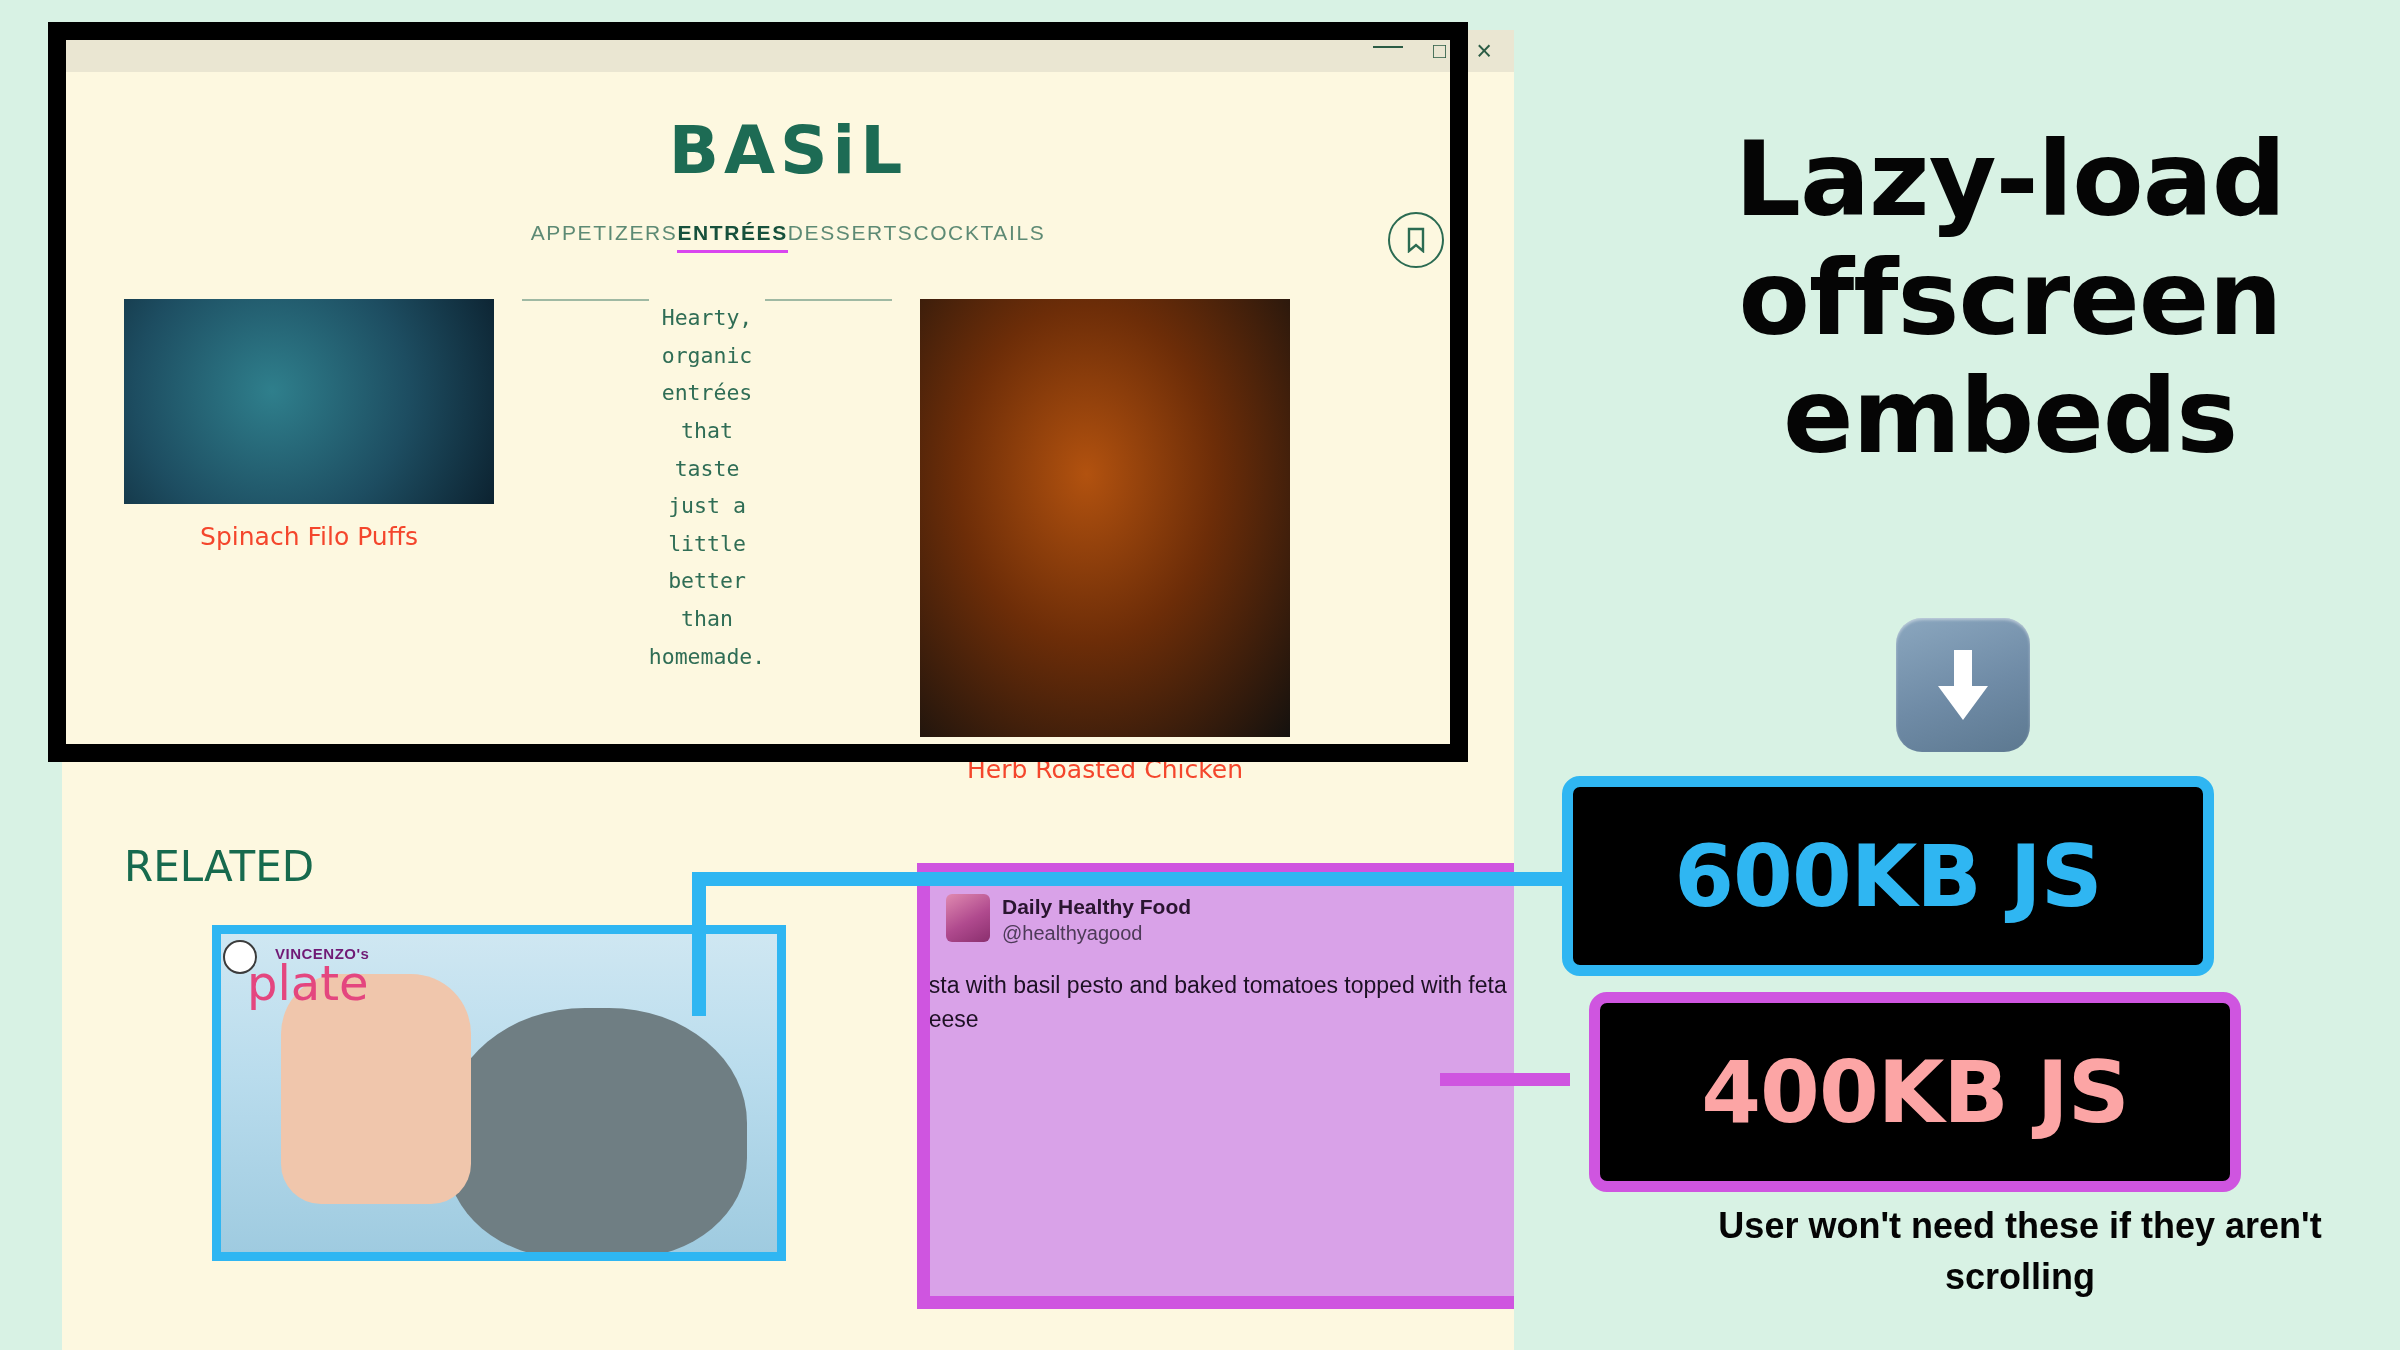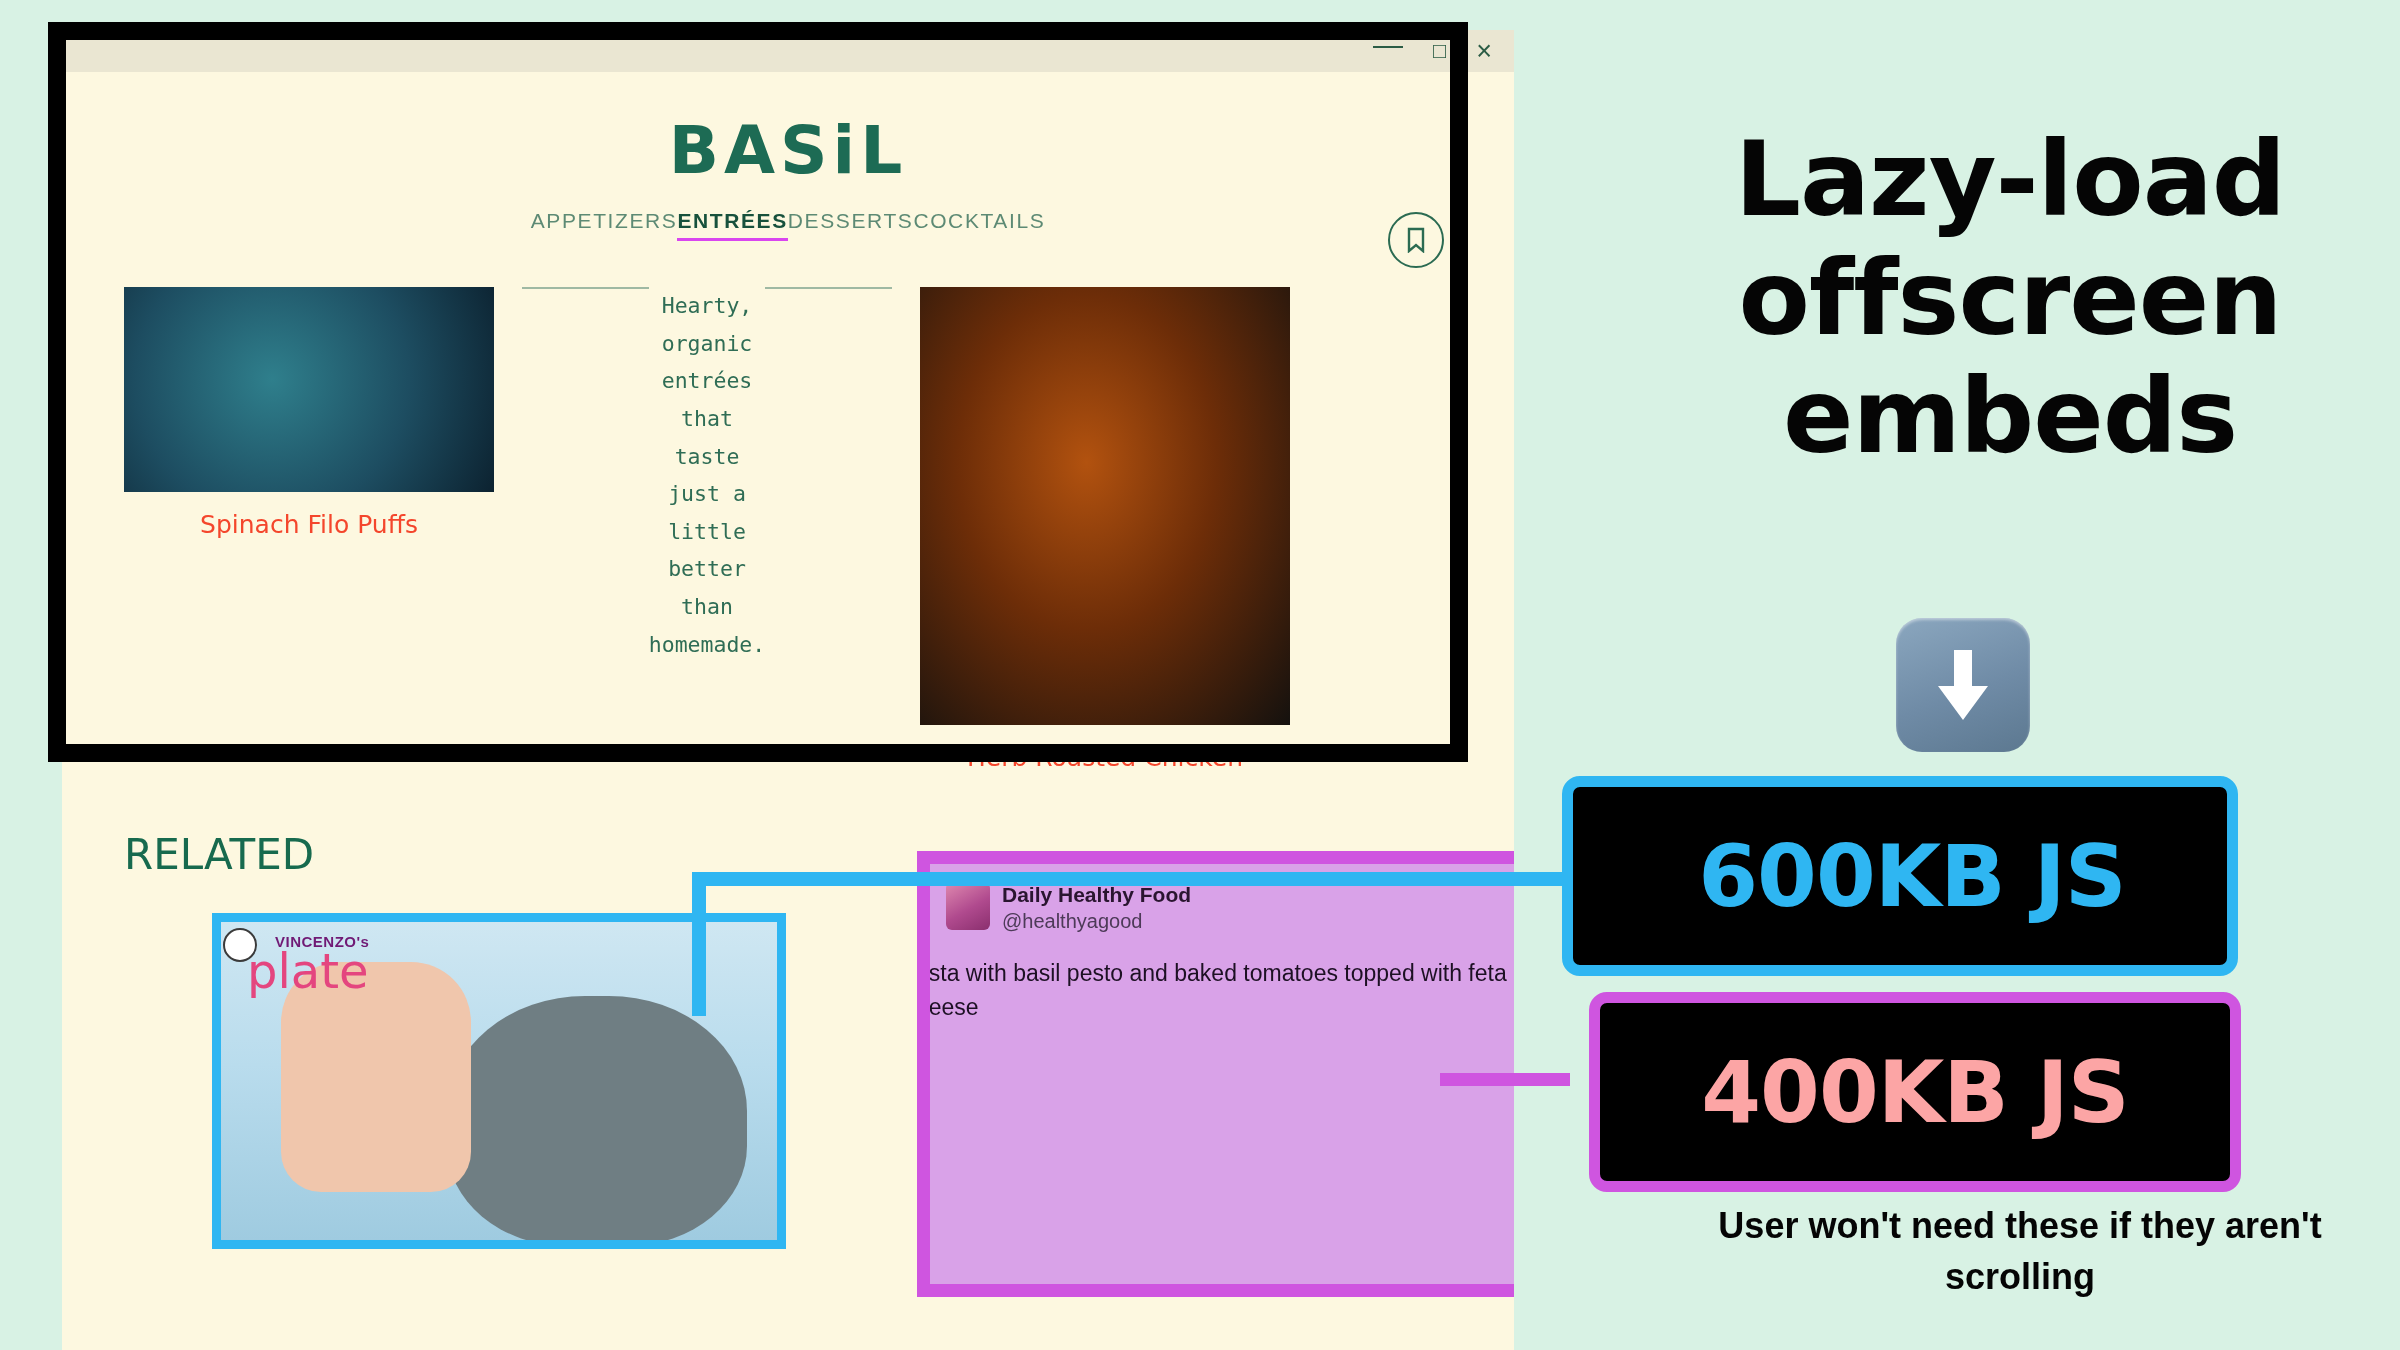--- a/index.html
+++ b/index.html
@@ -52,21 +52,21 @@
     position: absolute;
     right: 70px; top: 100px;
     width: 52px; height: 52px;
     border: 2.5px solid #2b6b52;
     border-radius: 50%;
     display: flex; align-items: center; justify-content: center;
   }
 
   .nav {
     display: flex; justify-content: center; 
-    margin-top: 20px;
+    margin-top: 32px;
     font-size: 21px; letter-spacing: 1.6px;
     color: #5d8a74;
     font-family: "Liberation Sans", sans-serif;
   }
   .nav .item { padding-bottom: 5px; }
   .nav .item.active {
     color: #17513c; font-weight: bold;
     border-bottom: 3px solid #d946ef;
   }
 
@@ -225,21 +225,21 @@
     position: absolute;
     width: 630px; height: 178px;
     background: #000;
     border-radius: 18px;
     display: flex; align-items: center; justify-content: center;
     font-family: "DejaVu Sans", sans-serif;
     font-weight: bold;
     font-size: 86px;
     letter-spacing: -1px;
   }
-  .badge-js { position: absolute; left: 1562px; top: 776px; border: 11px solid #2fb6f2; color: #2fb6f2; padding-left: 24px; }
+  .badge-js { position: absolute; left: 1562px; top: 776px; border: 11px solid #2fb6f2; color: #2fb6f2; }
   .badge-tw { position: absolute; left: 1589px; top: 992px; border: 11px solid #cf55e0; color: #fca5a5; }
 
   .footnote {
     position: absolute;
     left: 1660px; top: 1200px;
     width: 720px;
     text-align: center;
     font-family: Liberation Sans, sans-serif;
     font-weight: bold;
     font-size: 36px;

